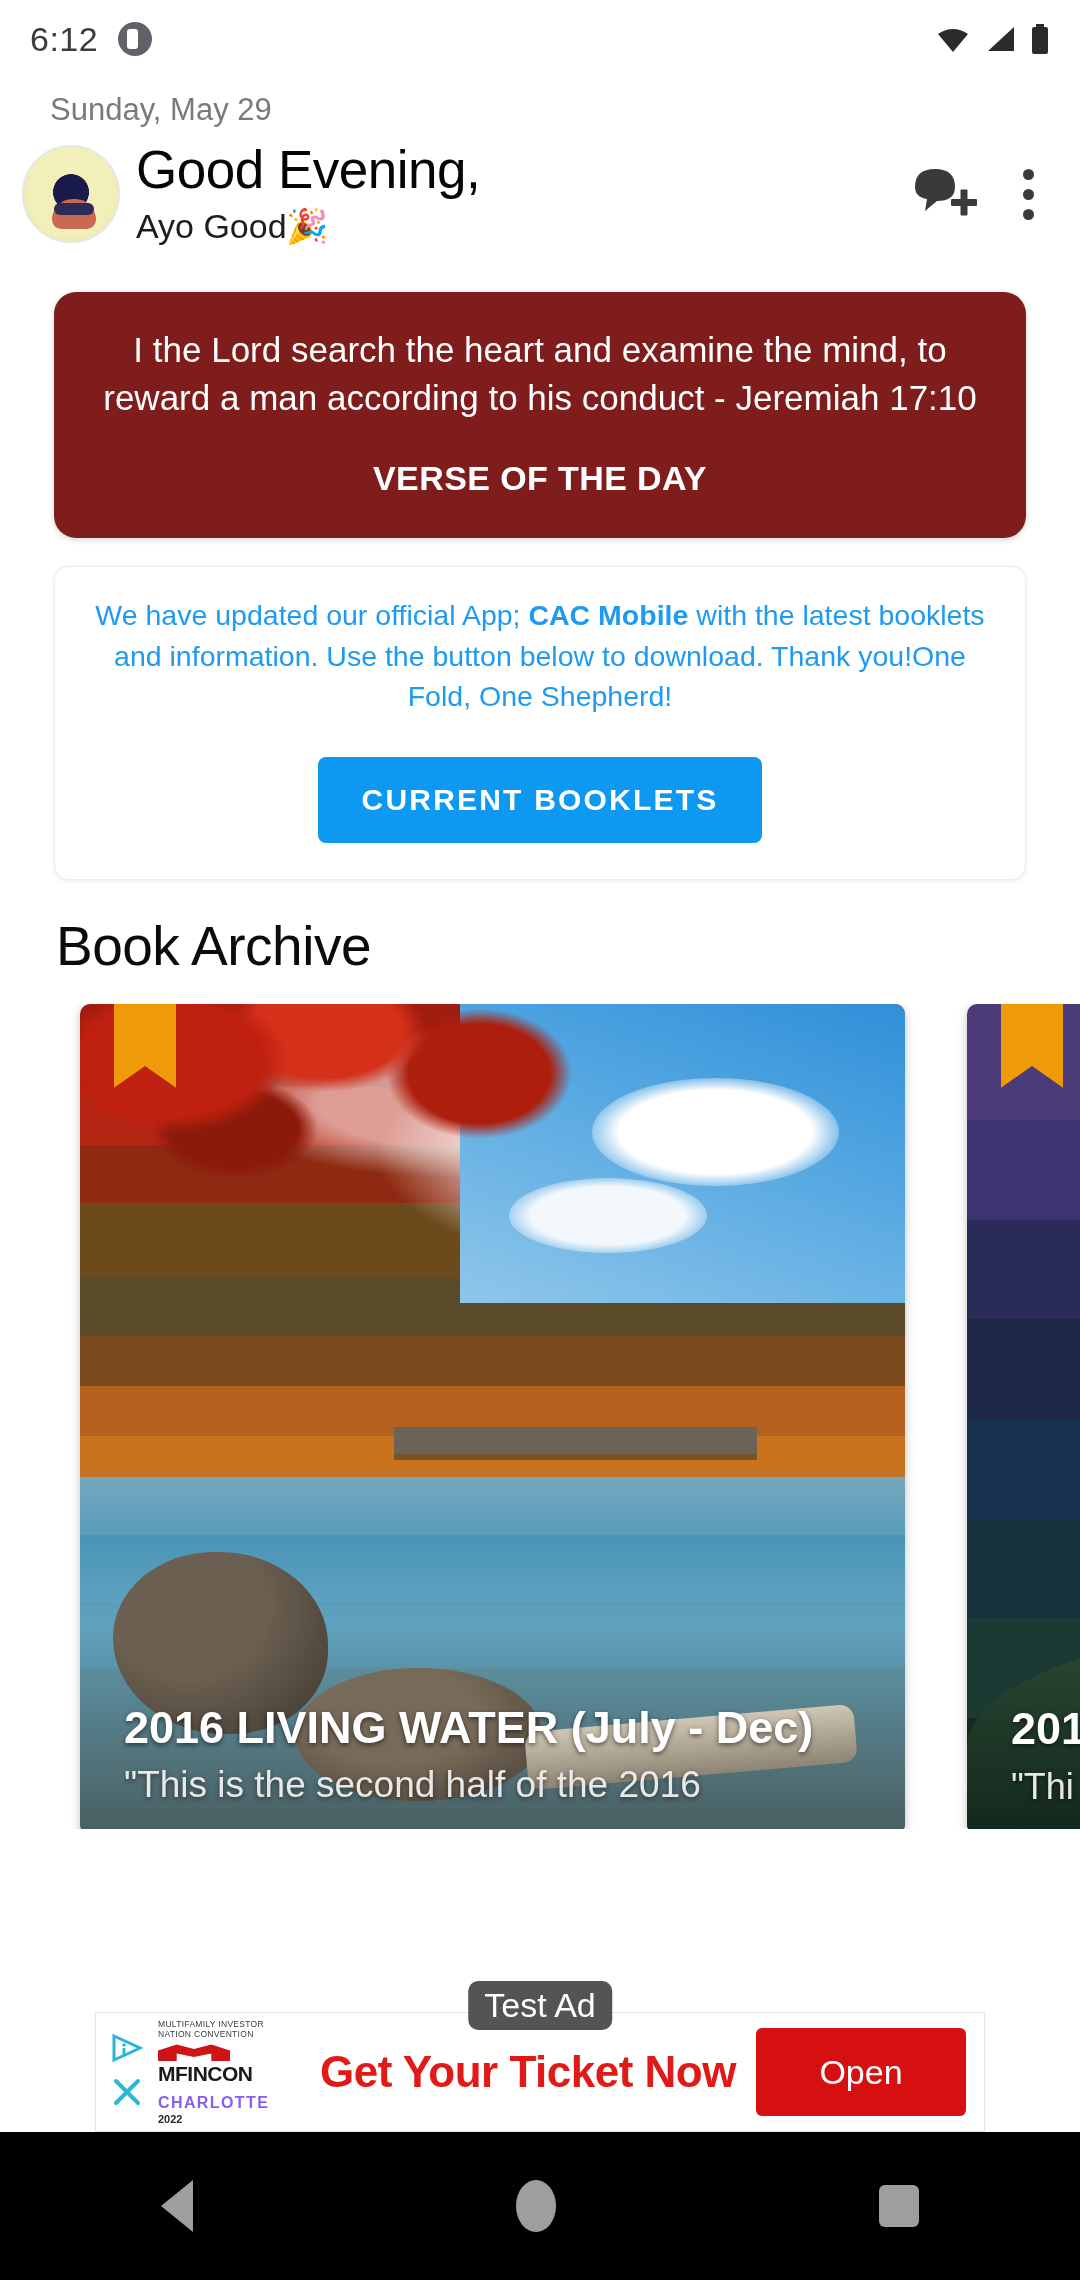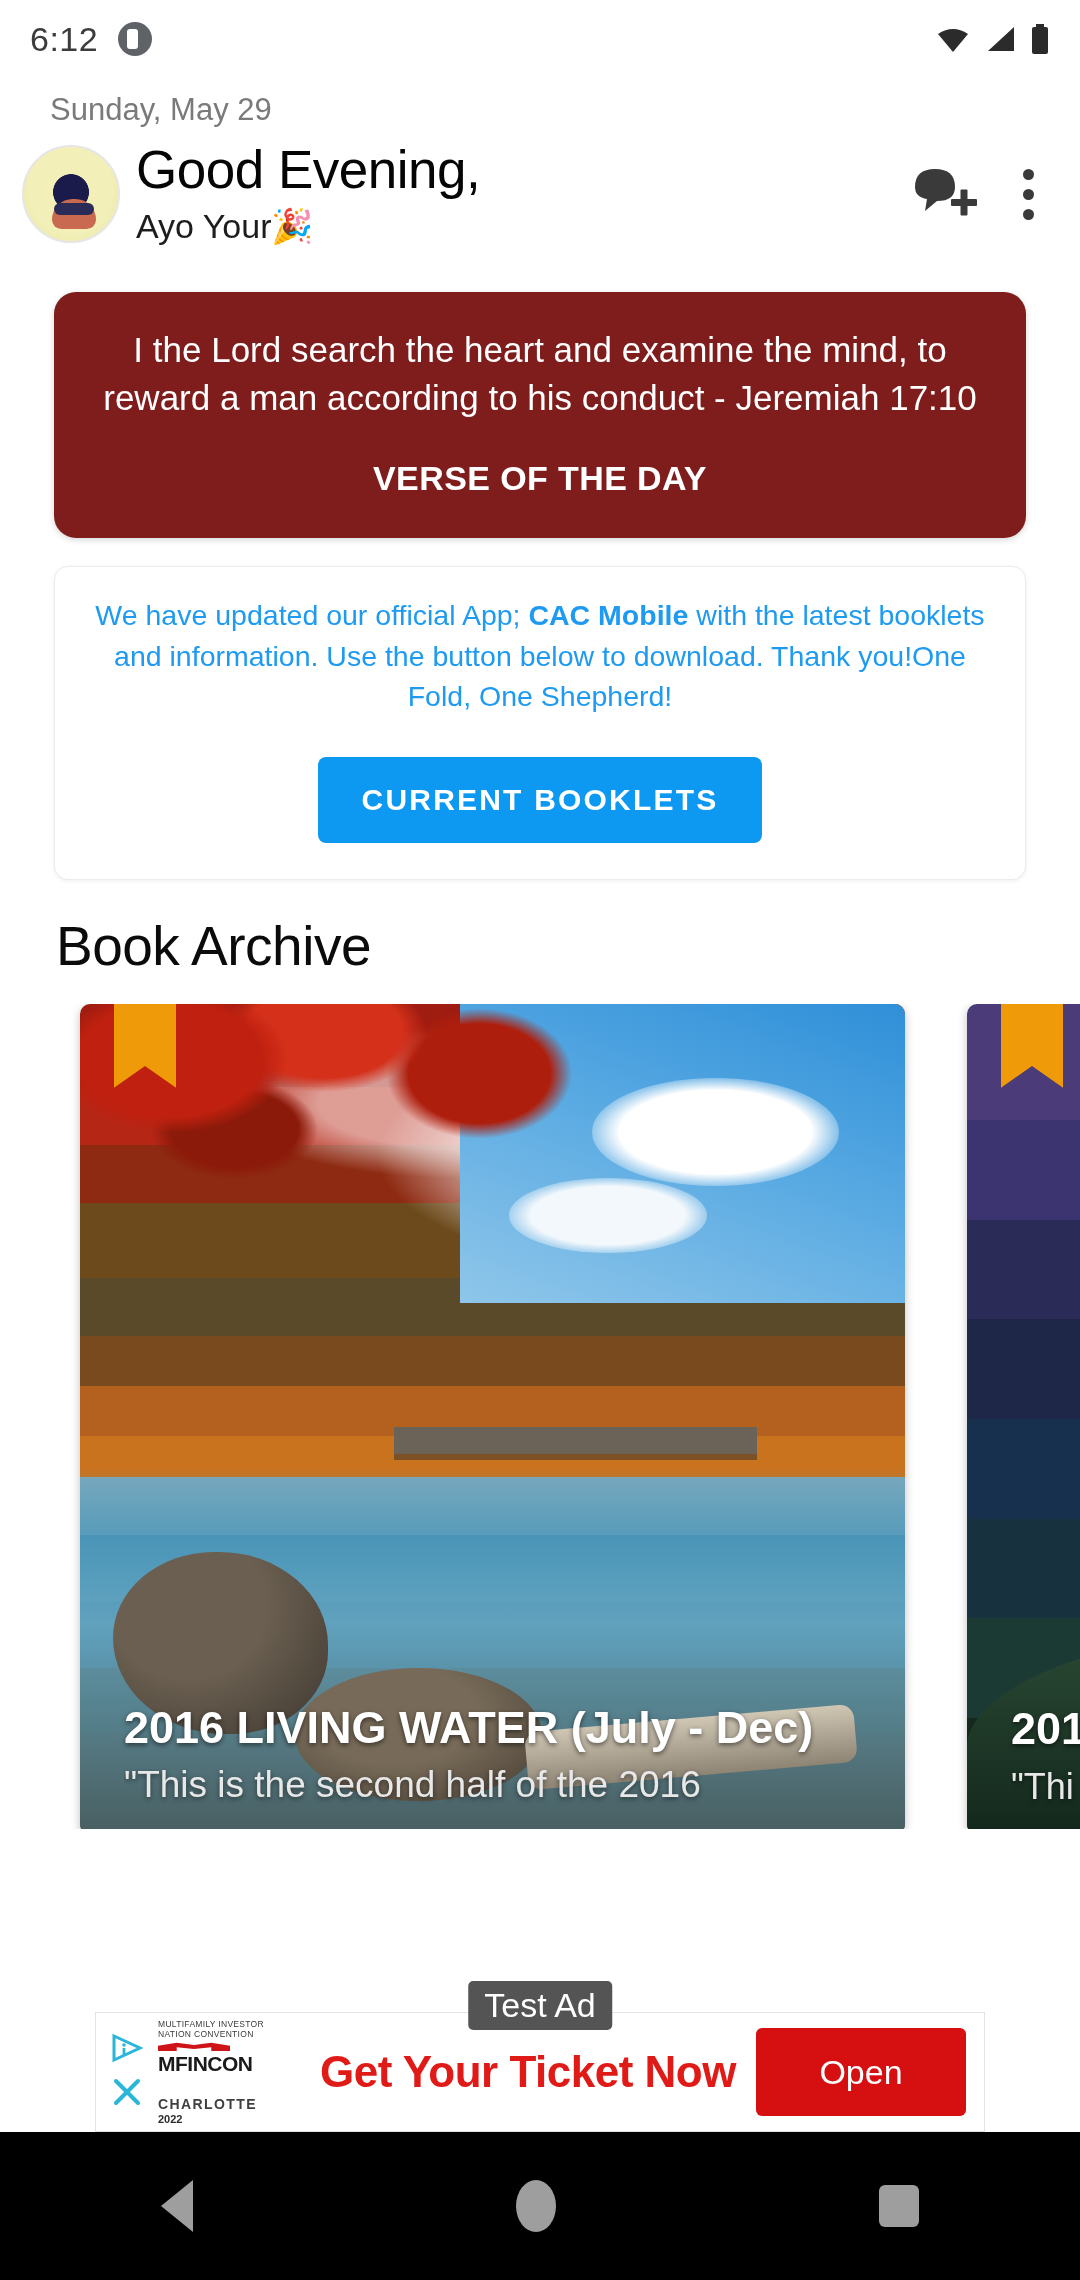--- a/index.html
+++ b/index.html
@@ -275,37 +275,37 @@
     align-items:flex-start; justify-content:center;
     padding:6px 0;
   }
   .logo-arc { font-size:8.5px; color:#3a3a3a; letter-spacing:0.3px; }
   .logo-mark {
     width:72px; height:40px; margin:2px 0 1px 0;
     background:#cf1417;
     clip-path:polygon(0 100%,0 48%,26% 18%,50% 40%,74% 18%,100% 48%,100% 100%,74% 100%,74% 62%,50% 80%,26% 62%,26% 100%);
   }
   .logo-name { font-size:21px; font-weight:700; color:#1a1a1a; letter-spacing:-0.5px; }
-  .logo-city { font-size:14px; font-weight:700; color:#404040; letter-spacing:1.4px; margin-top:20px;}
+  .logo-city { font-size:16px; font-weight:700; color:#8b5cf6; letter-spacing:1.4px; margin-top:8px;}
   .logo-year { font-size:11px; font-weight:700; color:#2a2a2a; margin-top:1px; }
   .ad-copy { flex:1; padding-left:22px; min-width:0; }
   .ad-line1 { font-size:28px; color:#e02a22; }
   .ad-line2 { font-size:44px; color:#e01b17; font-weight:700; line-height:1.08; letter-spacing:-0.5px; }
   .ad-open {
     width:210px; height:88px; margin-right:18px;
     background:#d60f10; color:#ffffff;
     border:none; border-radius:6px;
     font-family:"Liberation Sans", sans-serif;
     font-size:34px; cursor:pointer;
   }
   .test-ad-badge {
     position:absolute; left:50%; transform:translateX(-50%);
     top:-32px;
     background:#545454; color:#ffffff;
-    font-size:34px; padding:5px 16px; border-radius:5px;
+    font-size:34px; padding:5px 16px; border-radius:10px;
     z-index:21;
   }
 
   
   .navbar {
     position:absolute; left:0; bottom:0;
     width:1080px; height:148px;
     background:#000000;
     display:flex; align-items:center; justify-content:space-around;
   }
@@ -342,21 +342,21 @@
 </div>
 
 <div class="date-row">
   <span class="date-text">Sunday, May 29</span>
 </div>
 
 <div class="greet-row">
   <div class="avatar"></div>
   <div class="greet-texts">
     <div class="greet-title">Good Evening,</div>
-    <div class="greet-name">Ayo Your🎉</div>
+    <div class="greet-name">Ayo Good🎉</div>
   </div>
   <div class="greet-icons">
     <span class="icon-btn">
       <svg width="66" height="58" viewBox="0 0 66 58">
         <path d="M4 22 Q4 4 24 4 Q44 4 44 22 Q44 36 26 36 L14 46 L16 34 Q4 32 4 22 Z" fill="#3a3a3a"></path>
         <rect x="40" y="34" width="26" height="7" rx="1" fill="#3a3a3a"></rect>
         <rect x="49.5" y="24.5" width="7" height="26" rx="1" fill="#3a3a3a"></rect>
       </svg>
     </span>
     <span class="kebab">

